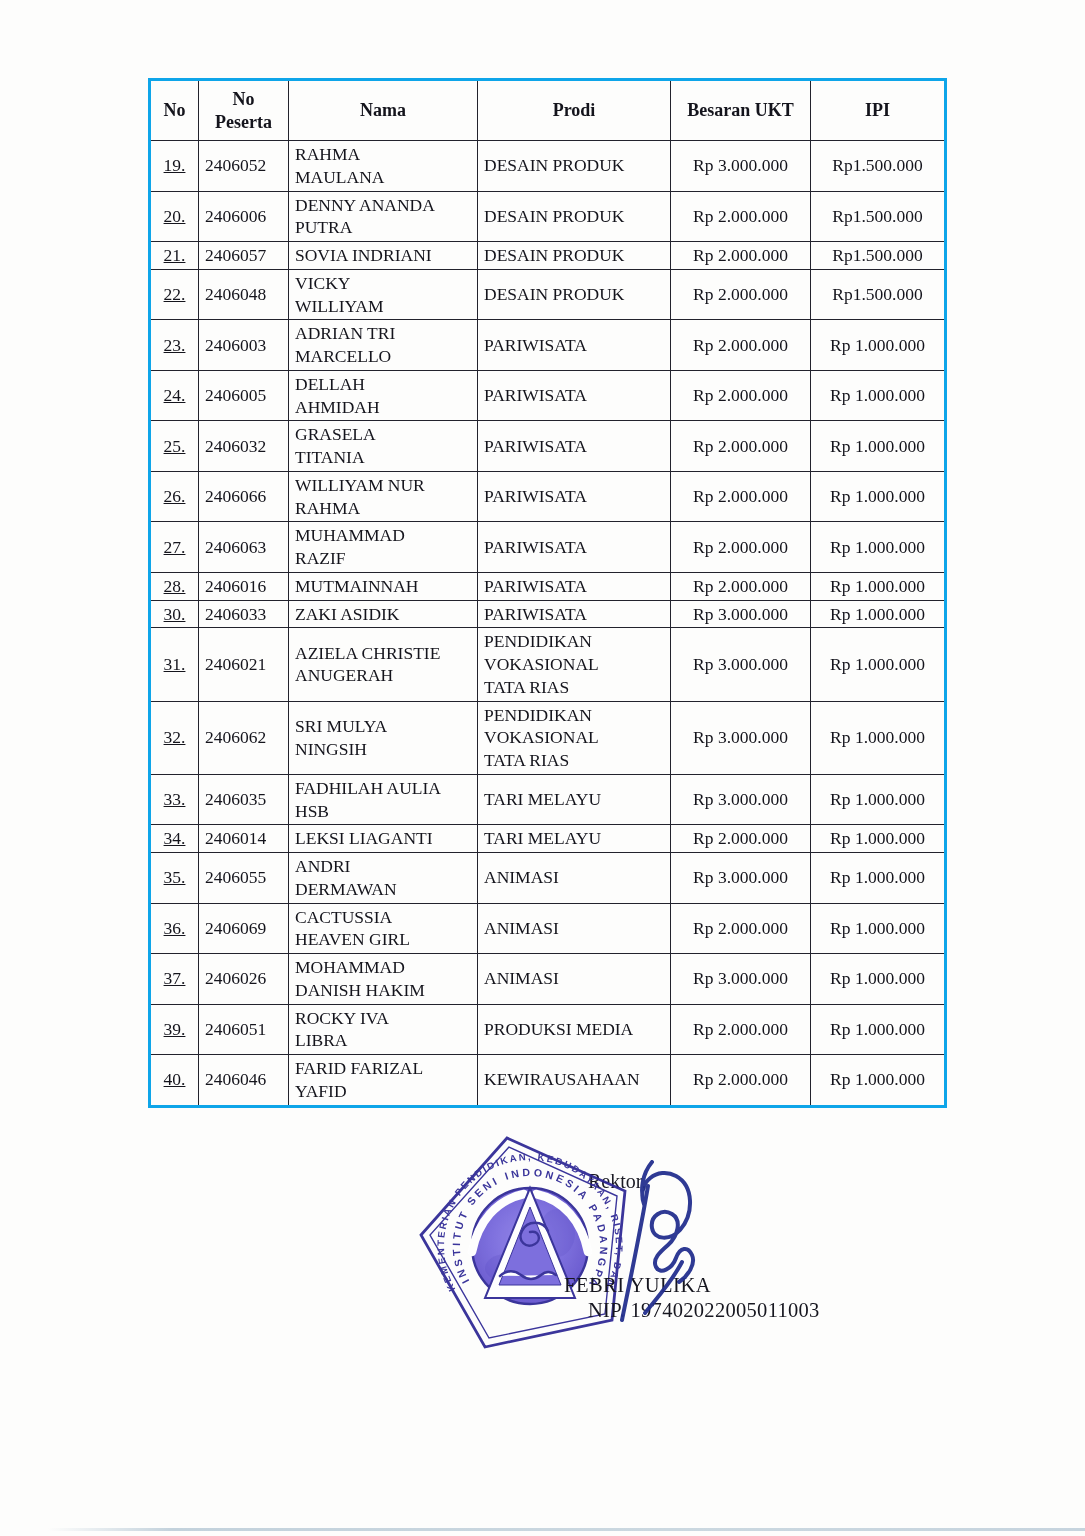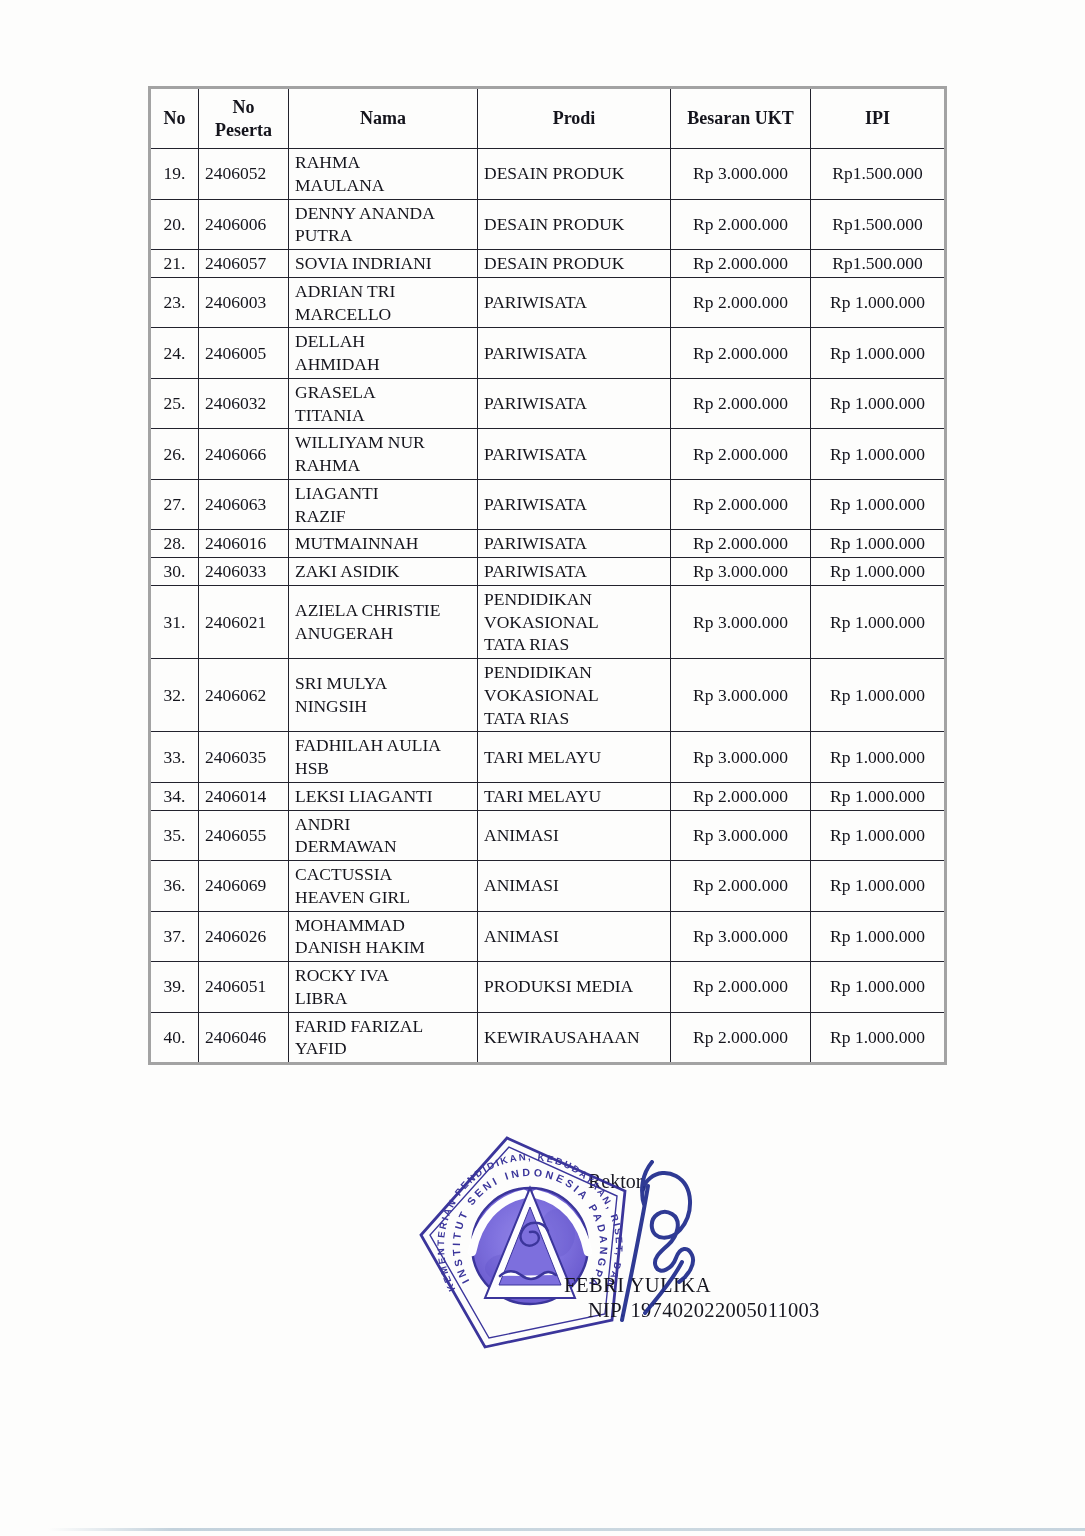--- a/index.html
+++ b/index.html
@@ -3,34 +3,34 @@
 <meta charset="utf-8">
 <style>
   html,body { margin:0; padding:0; background:#ffffff; }
   .page {
     position:relative; width:1085px; height:1536px;
     background:#fdfdfc; overflow:hidden;
     font-family:"Liberation Serif", serif; color:#14141c;
   }
   
   table.ukt {
-    position:absolute; left:148px; top:86px; width:796px;
+    position:absolute; left:148px; top:78px; width:796px;
     border-collapse:collapse; table-layout:fixed;
-    border:3px solid #a3a3a3;
+    border:3px solid #0ea5e9;
   }
   table.ukt th, table.ukt td { border:1.7px solid #22222d; }
   table.ukt th {
     font-size:18px; font-weight:bold; text-align:center;
     line-height:1.25; padding:7px 3px; vertical-align:middle;
   }
   table.ukt td {
     font-size:17.5px; line-height:1.3; padding:2px 6px;
     vertical-align:middle;
   }
-  td.col-no { text-align:center; padding:2px 2px; }
+  td.col-no { text-align:center; padding:2px 2px;text-decoration:underline; }
   td.col-no_peserta { }
   td.col-nama, td.col-prodi { white-space:pre-line; padding-left:9px; padding-right:4px; }
   td.col-ukt, td.col-ipi { text-align:center; white-space:nowrap; }
   col.col-no { width:49px; } col.col-no_peserta { width:90px; }
   col.col-nama { width:189px; } col.col-prodi { width:193px; }
   col.col-ukt { width:140px; } col.col-ipi { width:135px; }
 
   
   .sig-title {
     position:absolute; left:588px; top:1170px; z-index:1;
@@ -99,20 +99,29 @@
         </tr>
         <tr>
           <td class="col-no">21.</td>
           <td class="col-no_peserta">2406057</td>
           <td class="col-nama">SOVIA INDRIANI</td>
           <td class="col-prodi">DESAIN PRODUK</td>
           <td class="col-ukt">Rp 2.000.000</td>
           <td class="col-ipi">Rp1.500.000</td>
         </tr>
         <tr>
+          <td class="col-no">22.</td>
+          <td class="col-no_peserta">2406048</td>
+          <td class="col-nama">VICKY
+WILLIYAM</td>
+          <td class="col-prodi">DESAIN PRODUK</td>
+          <td class="col-ukt">Rp 2.000.000</td>
+          <td class="col-ipi">Rp1.500.000</td>
+        </tr>
+        <tr>
           <td class="col-no">23.</td>
           <td class="col-no_peserta">2406003</td>
           <td class="col-nama">ADRIAN TRI
 MARCELLO</td>
           <td class="col-prodi">PARIWISATA</td>
           <td class="col-ukt">Rp 2.000.000</td>
           <td class="col-ipi">Rp 1.000.000</td>
         </tr>
         <tr>
           <td class="col-no">24.</td>
@@ -137,21 +146,21 @@
           <td class="col-no_peserta">2406066</td>
           <td class="col-nama">WILLIYAM NUR
 RAHMA</td>
           <td class="col-prodi">PARIWISATA</td>
           <td class="col-ukt">Rp 2.000.000</td>
           <td class="col-ipi">Rp 1.000.000</td>
         </tr>
         <tr>
           <td class="col-no">27.</td>
           <td class="col-no_peserta">2406063</td>
-          <td class="col-nama">LIAGANTI
+          <td class="col-nama">MUHAMMAD
 RAZIF</td>
           <td class="col-prodi">PARIWISATA</td>
           <td class="col-ukt">Rp 2.000.000</td>
           <td class="col-ipi">Rp 1.000.000</td>
         </tr>
         <tr>
           <td class="col-no">28.</td>
           <td class="col-no_peserta">2406016</td>
           <td class="col-nama">MUTMAINNAH</td>
           <td class="col-prodi">PARIWISATA</td>

